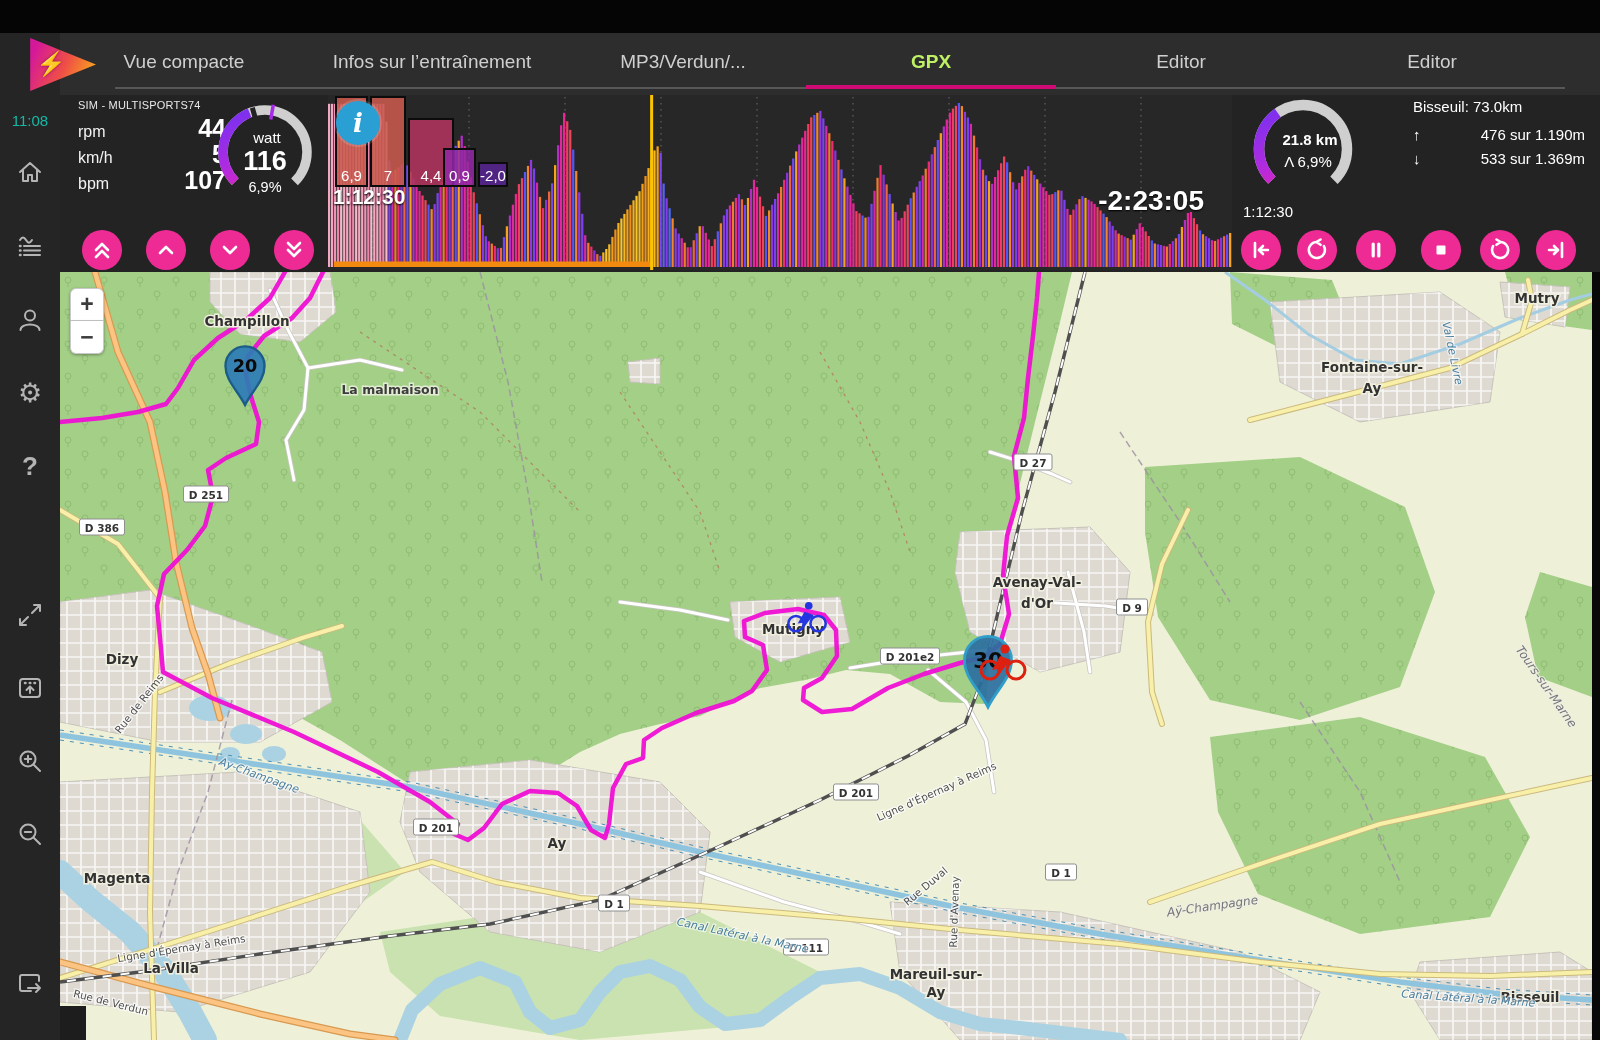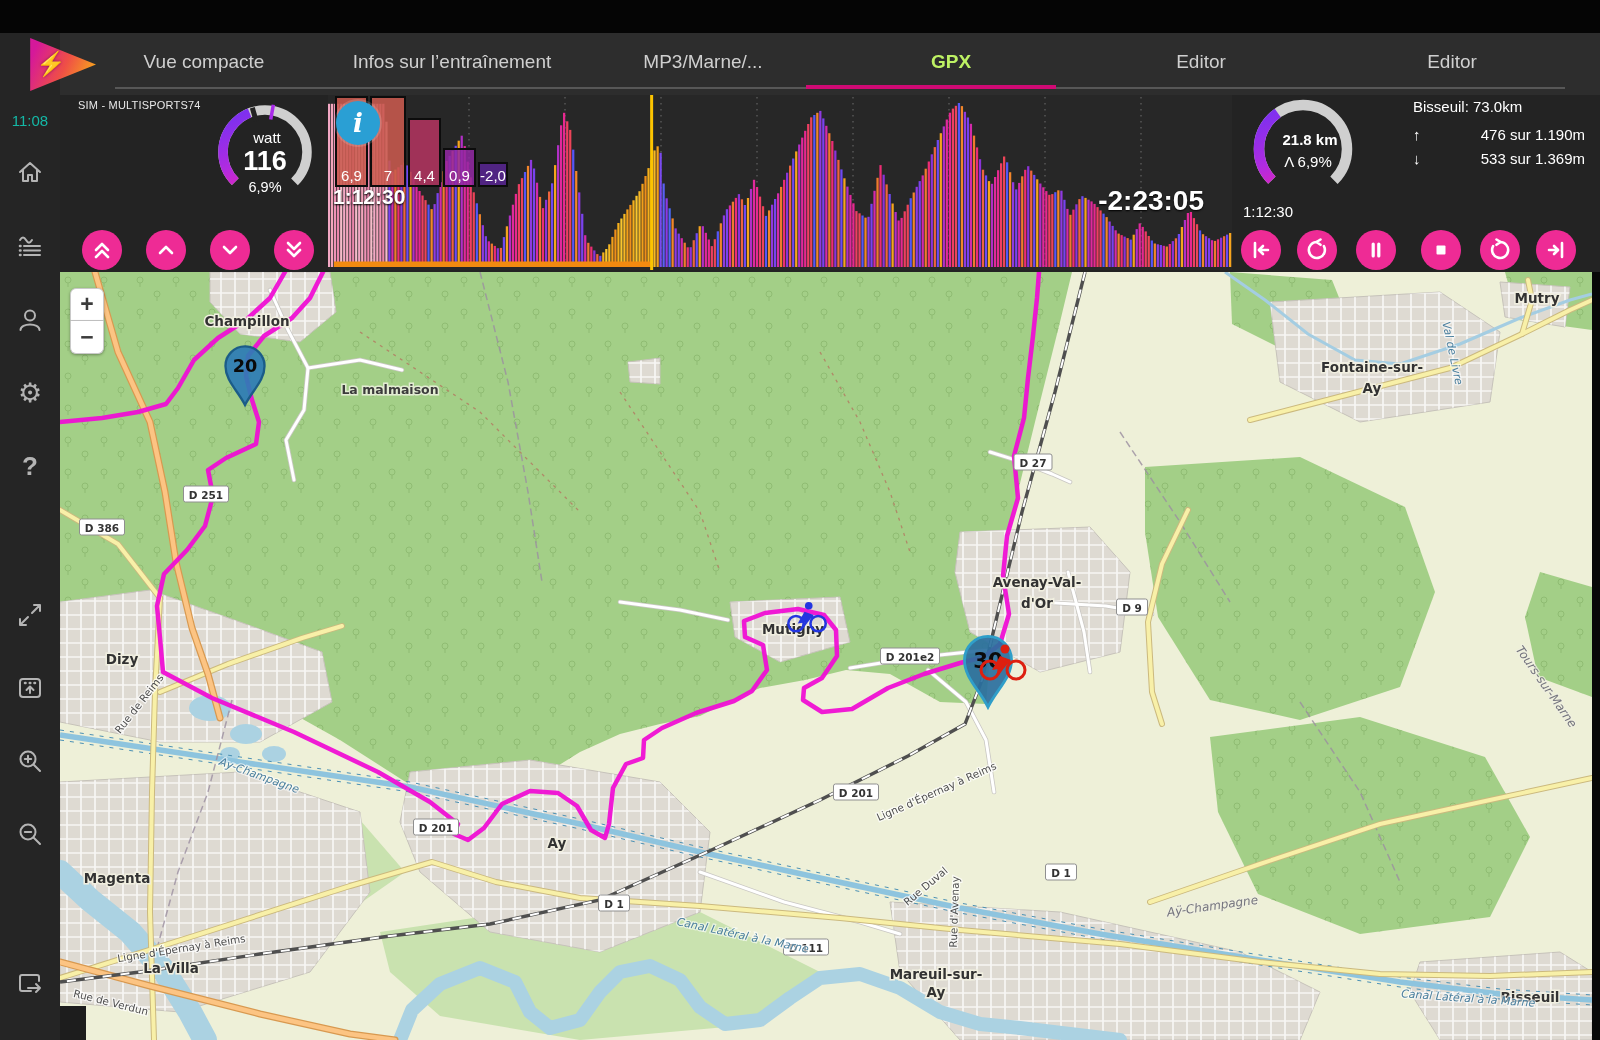--- a/index.html
+++ b/index.html
@@ -6,21 +6,21 @@
   body{width:1600px;height:1040px;position:relative;overflow:hidden;
        font-family:"Liberation Sans",sans-serif;color:#fff;}
   .abs{position:absolute;}
   
   #topstrip{left:0;top:0;width:1600px;height:33px;background:#050505;}
   #sidebar{left:0;top:33px;width:60px;height:1007px;background:#252525;}
   #navbar{left:60px;top:33px;width:1540px;height:62px;background:#2d2d2d;}
   #nav-underline{left:115px;top:87px;width:1450px;height:2px;background:#575757;}
   #nav-active-bar{top:85px;height:4px;background:#cf0a74;}
   .tab{position:absolute;top:33px;height:58px;display:flex;align-items:center;
-       transform:translateX(-50%);font-size:19px;color:#cfcfcf;cursor:pointer;white-space:nowrap;margin-left:20px;}
+       transform:translateX(-50%);font-size:19px;color:#cfcfcf;cursor:pointer;white-space:nowrap;}
   .tab.active{color:#bef264;font-weight:bold;}
   #logo{left:26px;top:37px;width:70px;height:55px;
         background:linear-gradient(115deg,#d5189a 15%,#ef4f46 55%,#f8a81b 90%);
         clip-path:polygon(6% 2%,100% 50%,6% 98%);}
   #clock{left:0;top:112px;width:60px;text-align:center;font-size:15px;color:#14b8a6;}
   
   .sico{position:absolute;left:15px;width:30px;height:30px;color:#b4b4b4;cursor:pointer;}
   .sico svg{stroke:#b4b4b4;stroke-width:2;fill:none;stroke-linecap:round;stroke-linejoin:round;}
   .sico.glyph{font-size:27px;line-height:30px;text-align:center;}
   
@@ -80,21 +80,21 @@
 <div class="abs" id="sidebar"></div>
 <div class="abs" id="navbar"></div>
 <div class="abs" id="nav-underline"></div>
 <div class="abs" id="nav-active-bar" style="left: 806px; width: 250px;"></div>
 <div class="abs" id="logo"></div>
 <div class="abs bolt" style="left:36px;top:50px;font-size:24px;color:#fff;text-shadow:0 0 3px #7c1060;">⚡</div>
 <div class="abs" id="clock">11:08</div>
 <div id="tabs-holder">
     <div class="tab" style="left: 184px;">Vue compacte</div>
     <div class="tab" style="left: 432px;">Infos sur l’entraînement</div>
-    <div class="tab" style="left: 683px;">MP3/Marne/...</div>
+    <div class="tab" style="left: 683px;">MP3/Verdun/...</div>
     <div class="tab active" style="left: 931px;">GPX</div>
     <div class="tab" style="left: 1181px;">Editor</div>
     <div class="tab" style="left: 1432px;">Editor</div>
   </div>
 
 <div class="sico" style="top:157px">
   <svg width="30" height="30">
       <path d="M5,15 L15,6 L25,15 M8,13 V24 H13 V18 H17 V24 H22 V13"></path>
     </svg></div>
 <div class="sico" style="top:232px">
@@ -132,20 +132,34 @@
     </svg></div>
 <div class="sico" style="top:969px">
   <svg width="30" height="30">
       <path d="M24,12 V8 a2,2 0 0 0 -2,-2 H7 a2,2 0 0 0 -2,2 v12 a2,2 0 0 0 2,2 h9"></path>
       <path d="M13,19 H25 M21,15 L25,19 L21,23"></path>
     </svg></div>
 
 <div class="abs" id="dash"></div>
 <div class="abs" id="telemetry">
   <div class="src">SIM - MULTISPORTS74</div>
+  <div id="trows">
+      <div class="trow">
+        <span class="lb">rpm</span>
+        <span class="val">44</span>
+      </div>
+      <div class="trow">
+        <span class="lb">km/h</span>
+        <span class="val">5</span>
+      </div>
+      <div class="trow">
+        <span class="lb">bpm</span>
+        <span class="val">107</span>
+      </div>
+    </div>
 </div>
 
 <svg class="abs" id="power-gauge" style="left:215px;top:104px;" width="100" height="100">
   <defs>
     <linearGradient id="gaugeGrad" x1="0" y1="1" x2="0.4" y2="0">
       <stop offset="0" stop-color="#7331f2"></stop>
         <stop offset="0.6" stop-color="#b02be0"></stop>
         <stop offset="1" stop-color="#ee22b0"></stop>
     </linearGradient>
   </defs>
@@ -468,21 +482,21 @@
       <rect x="892.0" y="142.7" width="2.25" height="29.3" fill="#8a33d8"></rect>
       <rect x="895.0" y="141.2" width="2.25" height="30.8" fill="#ee643e"></rect>
       <rect x="898.0" y="139.6" width="2.25" height="32.4" fill="#6f49f2"></rect>
       <rect x="901.0" y="138.0" width="2.25" height="34.0" fill="#f6a41e"></rect>
       <rect x="6" y="166.5" width="317.632" height="5.5" fill="#f28a10"></rect>
       <rect x="322.132" y="0" width="3" height="175" fill="#fcc400"></rect>
     </svg>
   <div id="slope-boxes">
       <div class="slopebox" style="left: 7px; width: 33px; top: 1px; height: 91px; background: rgba(201, 90, 79, 0.88);">6,9</div>
       <div class="slopebox" style="left: 42px; width: 36px; top: 1px; height: 91px; background: rgba(201, 90, 79, 0.88);">7</div>
-      <div class="slopebox" style="left: 80px; width: 33px; top: 23px; height: 69px; background: rgba(178, 52, 96, 0.88);">4,4</div>
+      <div class="slopebox" style="left: 80px; width: 46px; top: 23px; height: 69px; background: rgba(178, 52, 96, 0.88);">4,4</div>
       <div class="slopebox" style="left: 115px; width: 33px; top: 53px; height: 39px; background: rgba(147, 40, 164, 0.85);">0,9</div>
       <div class="slopebox" style="left: 150px; width: 30px; top: 67px; height: 25px; background: rgba(84, 36, 138, 0.92);">-2,0</div>
     </div>
   <div id="ibtn">
       <span title="11:08">i</span>
     </div>
   <div id="elapsed">1:12:30</div>
   <div id="remaining">-2:23:05</div>
 </div>
 

